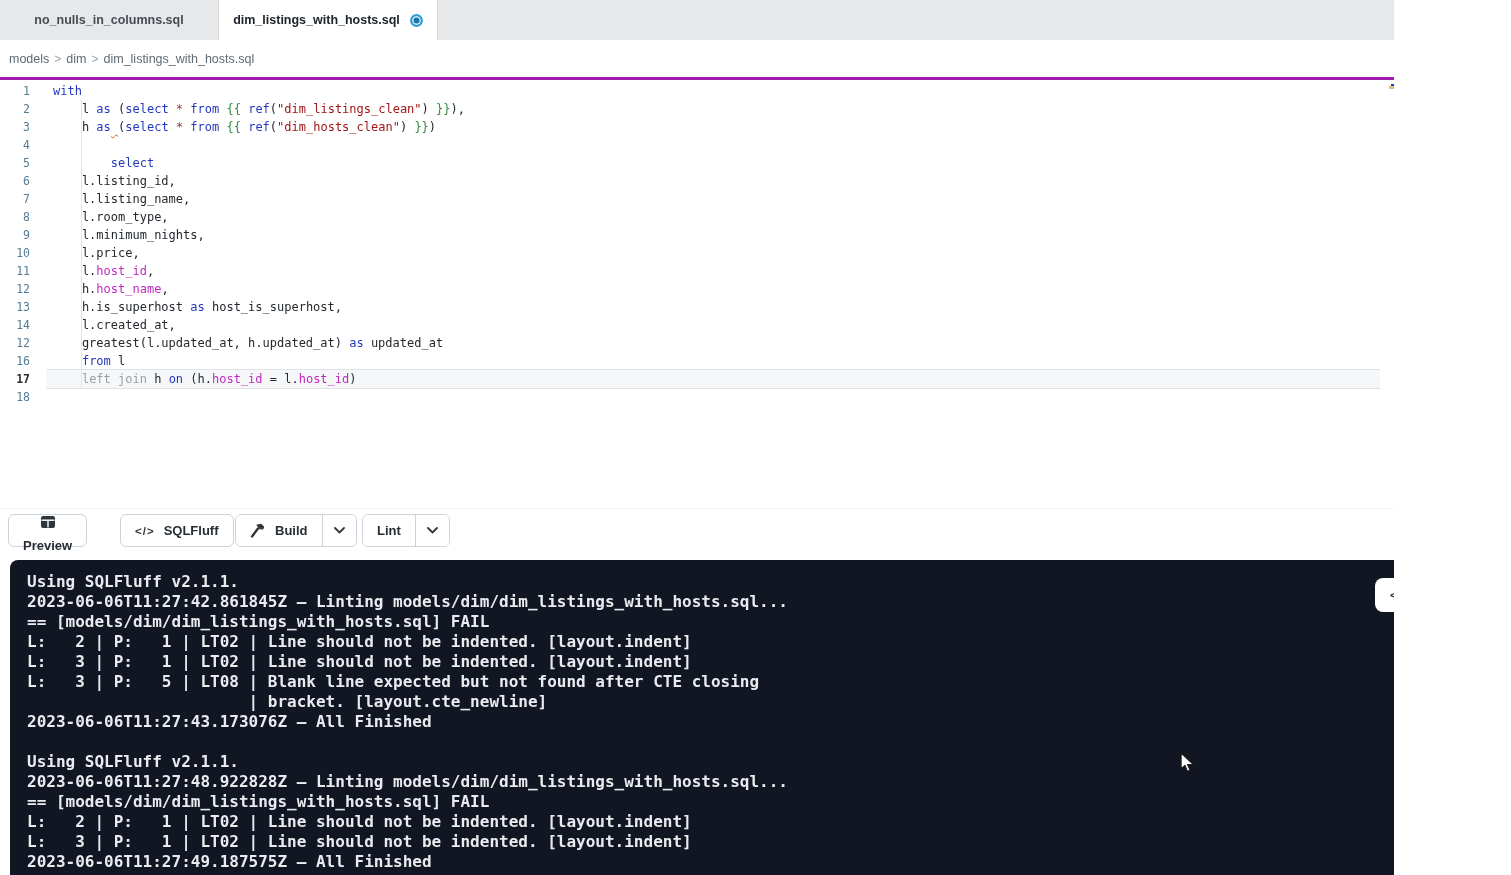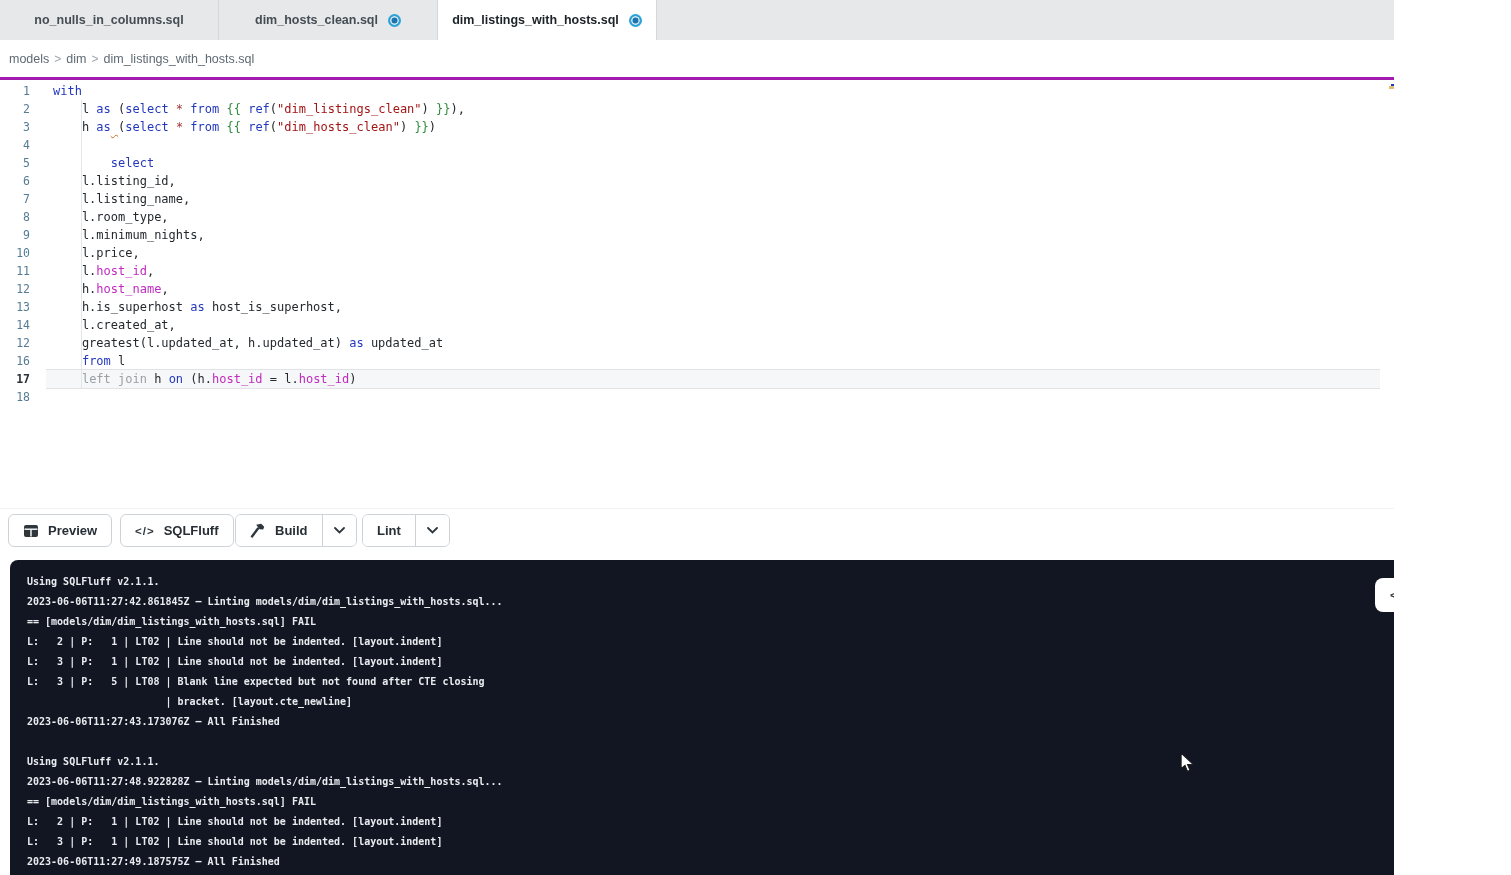--- a/index.html
+++ b/index.html
@@ -73,35 +73,35 @@
     background:#ffffff; border:1px solid #ced3d9; border-radius:6px;
     font-family:"Liberation Sans",sans-serif; font-size:13px; font-weight:600;
     color:#272e35; padding:0 14px; cursor:pointer; }
   .btn svg { flex:0 0 auto; }
   .codeicon { font-family:"Liberation Sans",sans-serif; font-weight:700; font-size:11.5px;
     letter-spacing:1px; color:#2f363c; }
   .split { display:inline-flex; align-items:stretch; height:33px;
     border:1px solid #ced3d9; border-radius:6px; overflow:hidden; background:#fff; }
   .split .btn { border:none; border-radius:0; height:31px; }
   .split .chev { border-left:1px solid #ced3d9; padding:0 11px; }
-  #btn-preview { position:absolute; left:8px; top:5px; }
+  #btn-preview { position:absolute; left:8px; top:5px;flex-direction:column; }
   #btn-compile { position:absolute; left:120px; top:5px; }
   #grp-build   { position:absolute; left:235px; top:5px; }
   #grp-lint    { position:absolute; left:362px; top:5px; }
   .ptabs { position:absolute; left:486px; top:0; height:44px; display:flex; gap:8px; }
   .ptab { position:relative; display:flex; align-items:center; padding:0 12px;
     font-size:13px; font-weight:600; color:#3a4148; cursor:pointer; white-space:nowrap; }
   .ptab.active { color:#23292f; }
   .ptab.active::after { content:""; position:absolute; left:0; right:0; bottom:-9px;
     height:3px; background:var(--underline,#43474D); }
   
   .terminal { position:absolute; left:10px; top:560px; width:1490px; height:315px;
     background:var(--termbg,#111622); border-radius:8px 8px 0 0; overflow:hidden; }
   .tout { position:absolute; left:17px; top:12px; font-family:"DejaVu Sans Mono",monospace;
-    font-size:10px; font-weight:700; line-height:20px; color:var(--termfg,#E9ECEF);
+    font-size:16px; font-weight:700; line-height:20px; color:var(--termfg,#E9ECEF);
     white-space:pre; }
   .configbtn { position:absolute; right:19px; top:18px; height:34px; padding:0 15px;
     background:#ffffff; border:none; border-radius:8px; display:flex; align-items:center;
     gap:9px; font-family:"Liberation Sans",sans-serif; font-size:12.5px; font-weight:600;
     color:#1f2730; cursor:pointer; z-index:3; }
   .tscroll { position:absolute; right:4px; top:16px; width:9px; height:292px;
     background:#9aa1a8; border-radius:5px; z-index:2; }
   .fab { position:absolute; left:1427px; top:302px; width:60px; height:60px;
     border-radius:50%; background:var(--fab,#17767C); z-index:1; }
   
@@ -109,24 +109,20 @@
 </style>
 </head>
 <body>
 
 <div id="app">
 
   <div class="tabbar">
     <div class="tabs">
         <div class="tab">
           <span class="tab-label">no_nulls_in_columns.sql</span>
-        </div>
-        <div class="tab">
-          <span class="tab-label">dim_hosts_clean.sql</span>
-          <span class="dot"></span>
         </div>
         <div class="tab active">
           <span class="tab-label">dim_listings_with_hosts.sql</span>
           <span class="dot"></span>
         </div>
       </div>
     <button class="newtab">+</button>
   </div>
 
   <div class="crumbbar">

